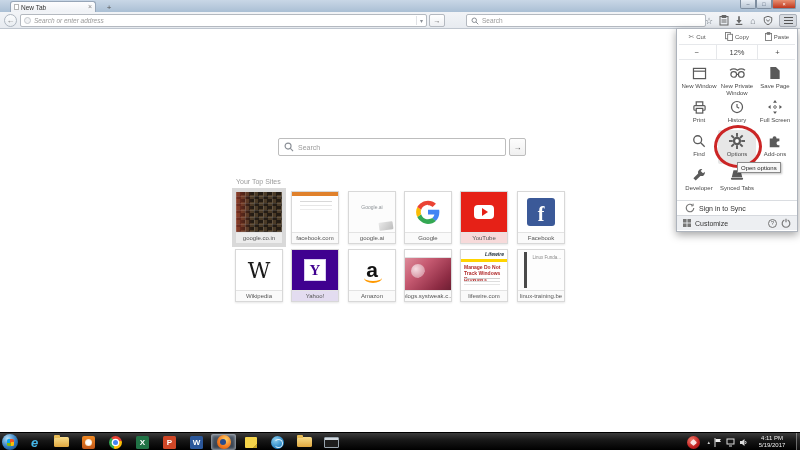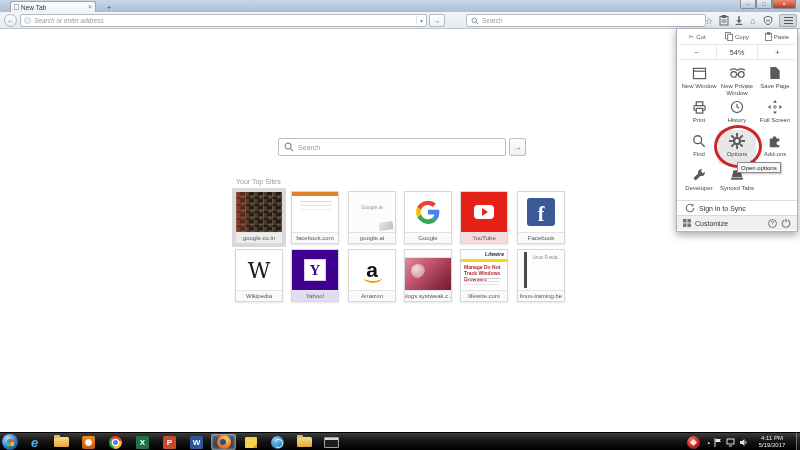--- a/index.html
+++ b/index.html
@@ -347,21 +347,21 @@
         <svg class="eicon" width="7" height="9" viewBox="0 0 8 10" fill="none" stroke="#777">
             <rect x=".5" y="1.5" width="7" height="8"></rect>
             <rect x="2.5" y=".5" width="3" height="2" fill="#777"></rect>
           </svg>
         <span>Paste</span>
       </div>
     </div>
     <div class="mdiv"></div>
     <div class="m-zoomrow">
       <div class="m-zoom">−</div>
-      <div class="m-zoom">54%</div>
+      <div class="m-zoom">12%</div>
       <div class="m-zoom">+</div>
     </div>
     <div class="mdiv"></div>
     <div class="mgrid">
       <div class="mitem">
         <span class="micon">
             <svg width="15" height="13" viewBox="0 0 16 14" fill="none" stroke="#5a5a5a" stroke-width="1.3">
               <rect x="1.5" y="1.5" width="13" height="11"></rect>
               <path d="M1.5 4.5h13"></path>
             </svg>

